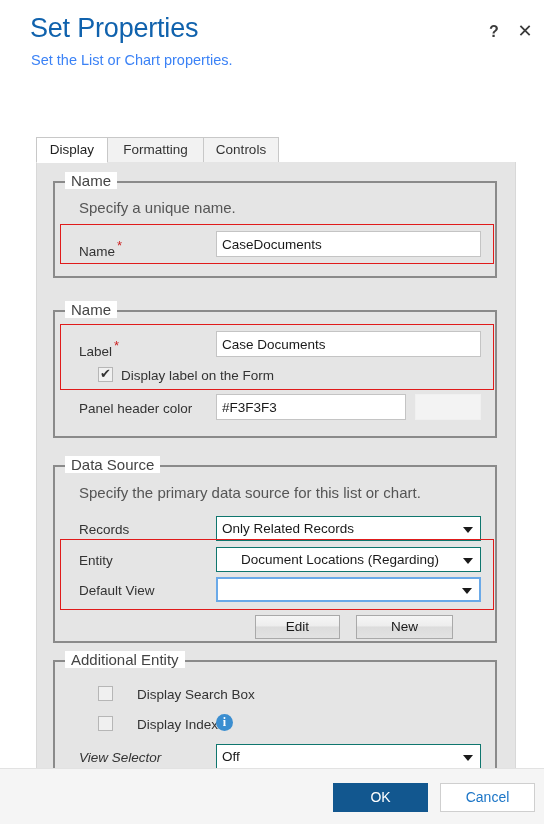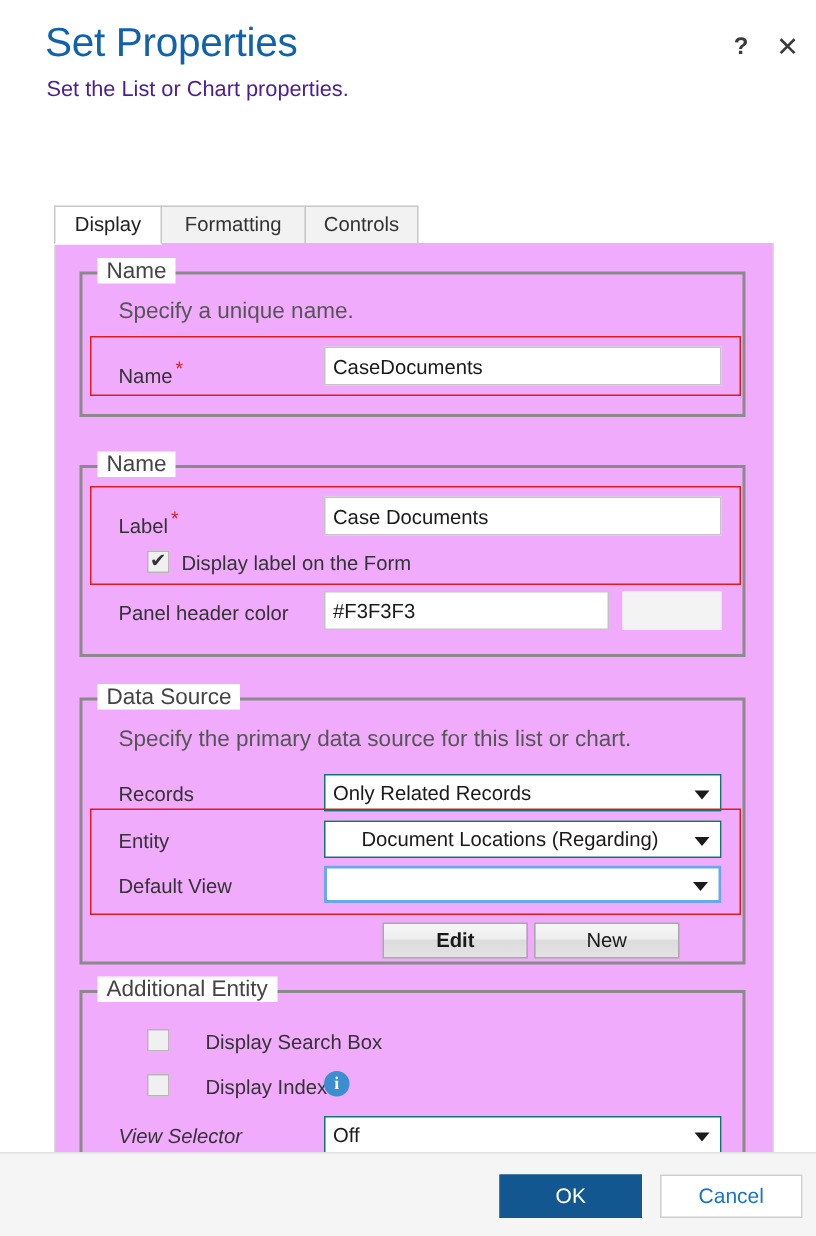--- a/index.html
+++ b/index.html
@@ -14,21 +14,21 @@
 
   
   .header { position:absolute; left:0; top:0; width:544px; height:112px; }
   .title {
     position:absolute; left:30px; top:13px;
     font-size:27px; color:#1062ad; font-weight:400; letter-spacing:-0.2px;
     white-space:nowrap;
   }
   .subtitle {
     position:absolute; left:31px; top:52px;
-    font-size:14.5px; color:#4c1d95; white-space:nowrap;
+    font-size:14.5px; color:#3b82f6; white-space:nowrap;
   }
   .hdr-icon {
     position:absolute; color:#3b3b3b; text-align:center;
     font-size:17px; line-height:20px; cursor:pointer; user-select:none;
   }
   .hdr-help { left:484px; top:22px; width:20px; height:20px; font-weight:700; font-size:16px;}
   .hdr-close{ left:515px; top:21px; width:20px; height:20px; font-size:18px; }
 
   
   .tabstrip { position:absolute; left:36px; top:137px; width:480px; height:26px; }
@@ -42,21 +42,21 @@
   .tab-display    { left:0px;   width:72px; }
   .tab-formatting { left:71px;  width:97px; }
   .tab-controls   { left:167px; width:76px; }
 
   .tabline { position:absolute; left:36px; top:162px; width:480px; height:1px; background:#c8c8c8; }
 
   
   .tabpanel {
     position:absolute; left:36px; top:162px; width:480px; height:606px;
     border-left:1px solid #d8d8d8; border-right:1px solid #d8d8d8;
-    background:#f0abfc; overflow:hidden;
+    background:#e5e5e5; overflow:hidden;
   }
 
   
   .fs { position:absolute; border:2px solid #8a8a8a; }
   .fs-legend {
     position:absolute; top:-11px; left:10px; background:#fff;
     padding:0 6px; font-size:15px; color:#444; white-space:nowrap;
   }
   .helper { position:absolute; font-size:15px; color:#555; white-space:nowrap; }
 
@@ -187,21 +187,21 @@
         <span class="arrow"></span>
       </div>
 
       <div class="lbl" style="left:24px; top:116px;text-align:center;">Default View</div>
       <div class="ddl focused" style="left:161px; top:110px; width:265px; height:25px;">
         <span class="arrow"></span>
       </div>
 
       <div class="redbox" style="left:5px; top:72px; width:434px; height:71px;"></div>
 
-      <div class="winbtn" style="left:200px; top:148px; width:97px;font-weight:bold;">Edit</div>
+      <div class="winbtn" style="left:200px; top:148px; width:85px;">Edit</div>
       <div class="winbtn" style="left:301px; top:148px; width:97px;">New</div>
     </div>
 
     <div class="fs" style="left:16px; top:498px; width:444px; height:130px;">
       <div class="fs-legend">Additional Entity</div>
 
       <div class="cb" style="left:43px; top:24px;"></div>
       <div class="cbl" style="left:82px; top:25px;">Display Search Box</div>
 
       <div class="cb" style="left:43px; top:54px;"></div>

